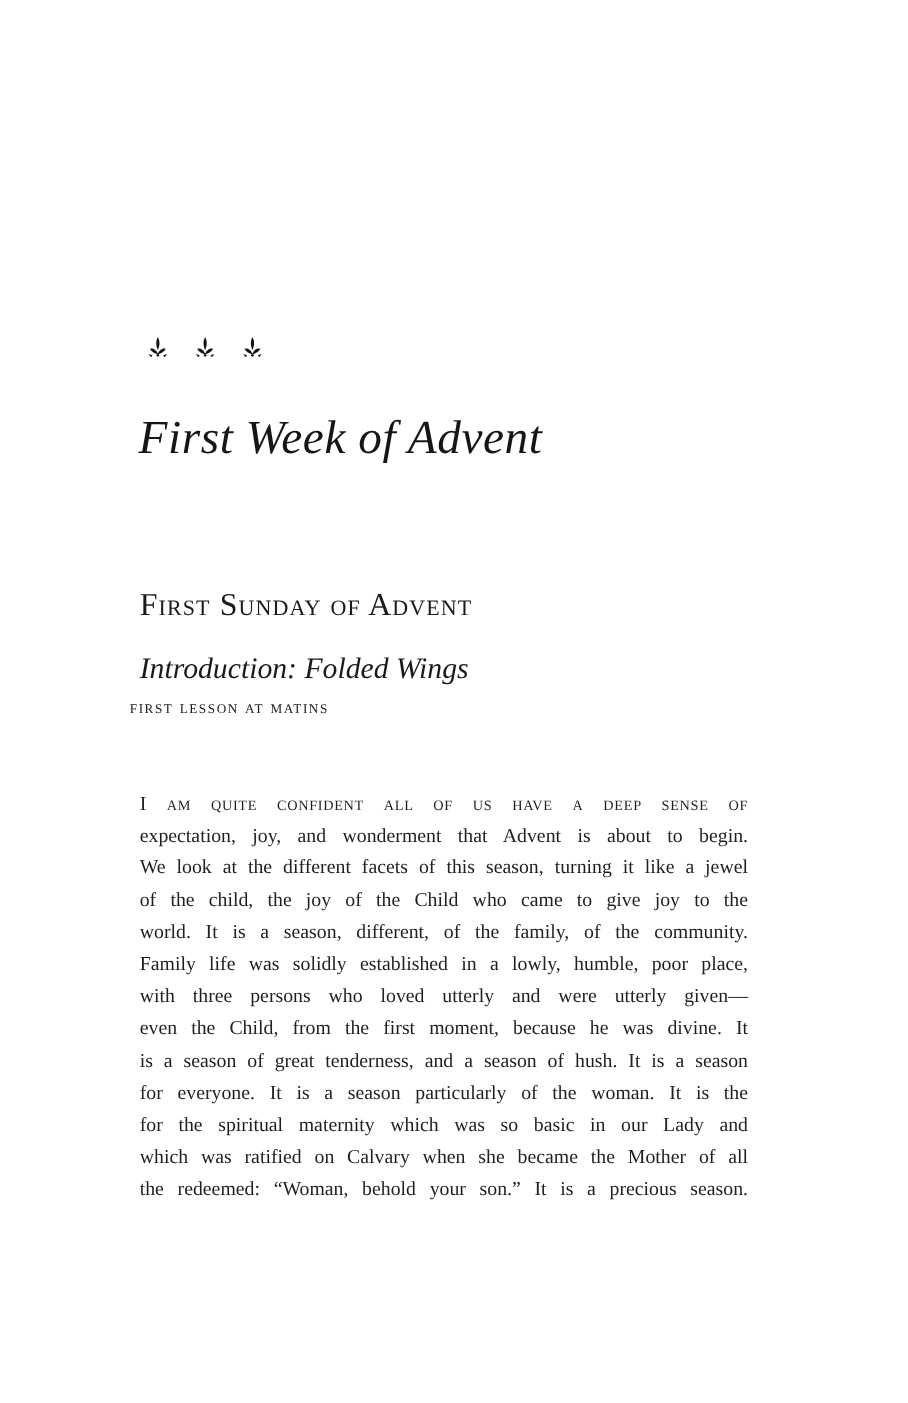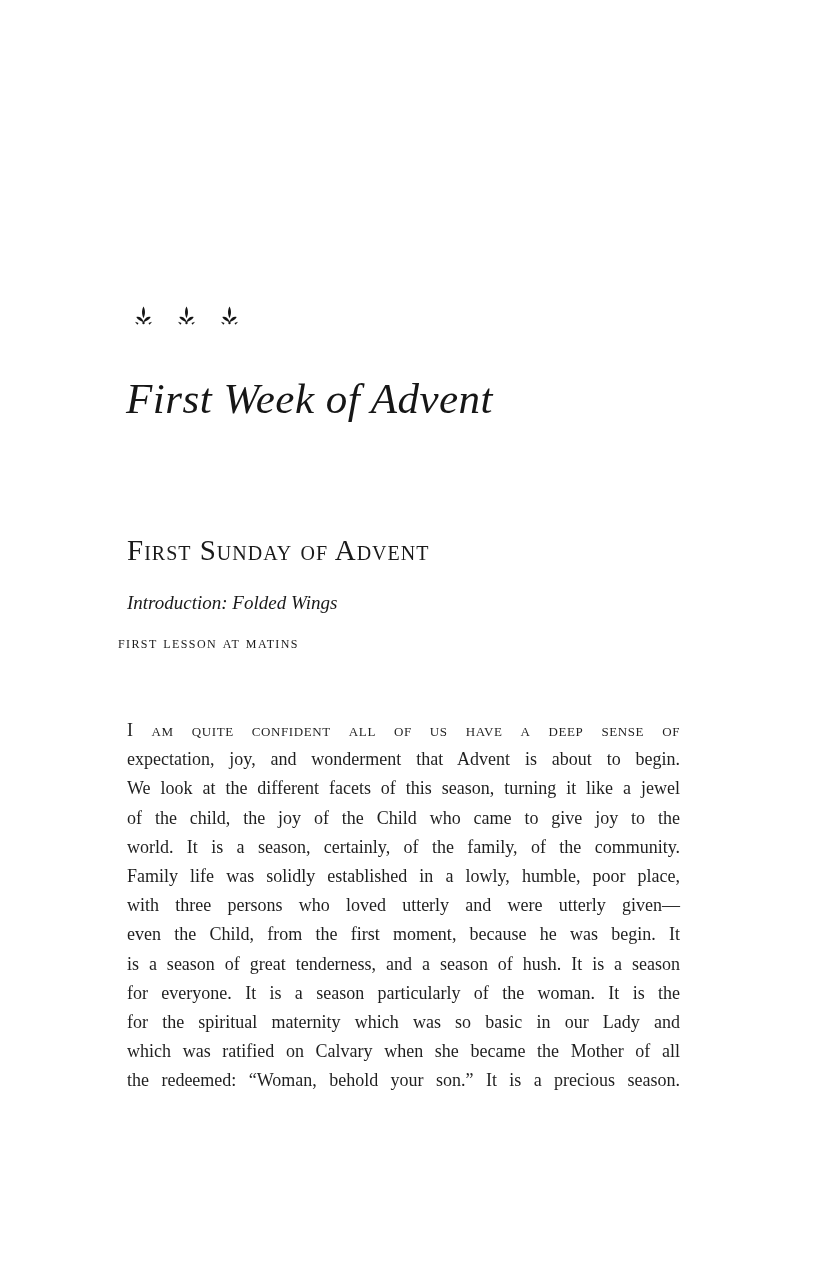--- a/index.html
+++ b/index.html
@@ -47,21 +47,21 @@
     font-variant: small-caps;
     letter-spacing: 1px;
     color: #1a1a1a;
     white-space: nowrap;
     text-align: center;
   }
   .section-subheading {
     position: absolute;
     left: 127px;
     top: 592px;
-    font-size: 19px;
+    font-size: 27px;
     font-style: italic;
     color: #1a1a1a;
     white-space: nowrap;
   }
   .section-rubric {
     position: absolute;
     left: 118px;
     top: 633px;
     font-size: 17px;
     font-variant: small-caps;
@@ -153,24 +153,24 @@
 
   <div class="section-heading">First Sunday of Advent</div>
   <div class="section-subheading">Introduction: Folded Wings</div>
   <div class="section-rubric">first lesson at matins</div>
 
   <div class="body-block">
       <div class="line lead">I am quite confident all of us have a deep sense of</div>
       <div class="line">expectation, joy, and wonderment that Advent is about to begin.</div>
       <div class="line">We look at the different facets of this season, turning it like a jewel</div>
       <div class="line">of the child, the joy of the Child who came to give joy to the</div>
-      <div class="line">world. It is a season, certainly, of the family, of the community.</div>
+      <div class="line">world. It is a season, different, of the family, of the community.</div>
       <div class="line">Family life was solidly established in a lowly, humble, poor place,</div>
       <div class="line">with three persons who loved utterly and were utterly given—</div>
-      <div class="line">even the Child, from the first moment, because he was begin. It</div>
+      <div class="line">even the Child, from the first moment, because he was divine. It</div>
       <div class="line">is a season of great tenderness, and a season of hush. It is a season</div>
       <div class="line">for everyone. It is a season particularly of the woman. It is the</div>
       <div class="line">for the spiritual maternity which was so basic in our Lady and</div>
       <div class="line">which was ratified on Calvary when she became the Mother of all</div>
       <div class="line">the redeemed: “Woman, behold your son.” It is a precious season.</div>
     </div>
 
   <div class="footer">
     <span class="fleuron fleuron-rotated">
       <svg viewBox="0 0 20 26" width="23" height="17" preserveAspectRatio="xMidYMid meet" fill="#141414">

